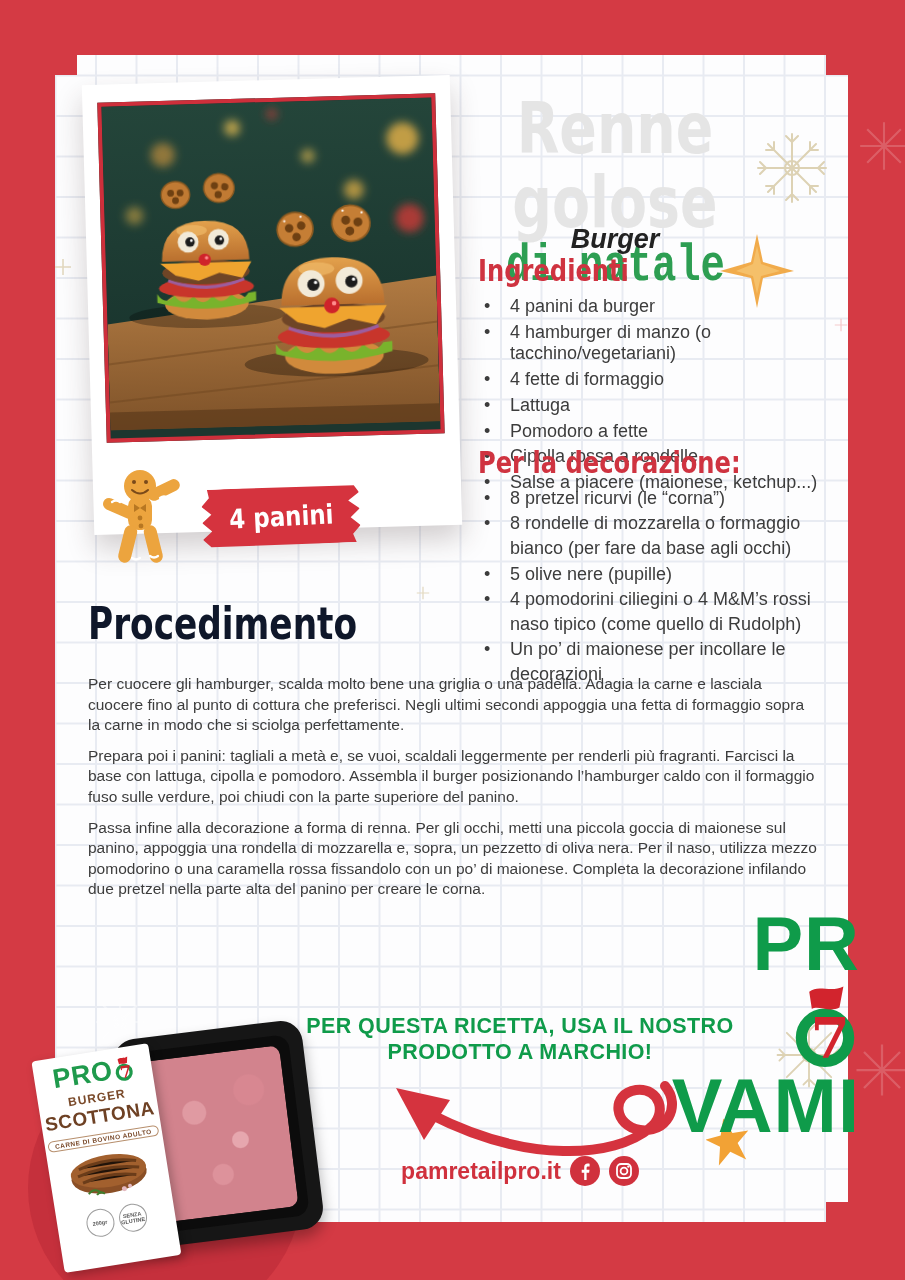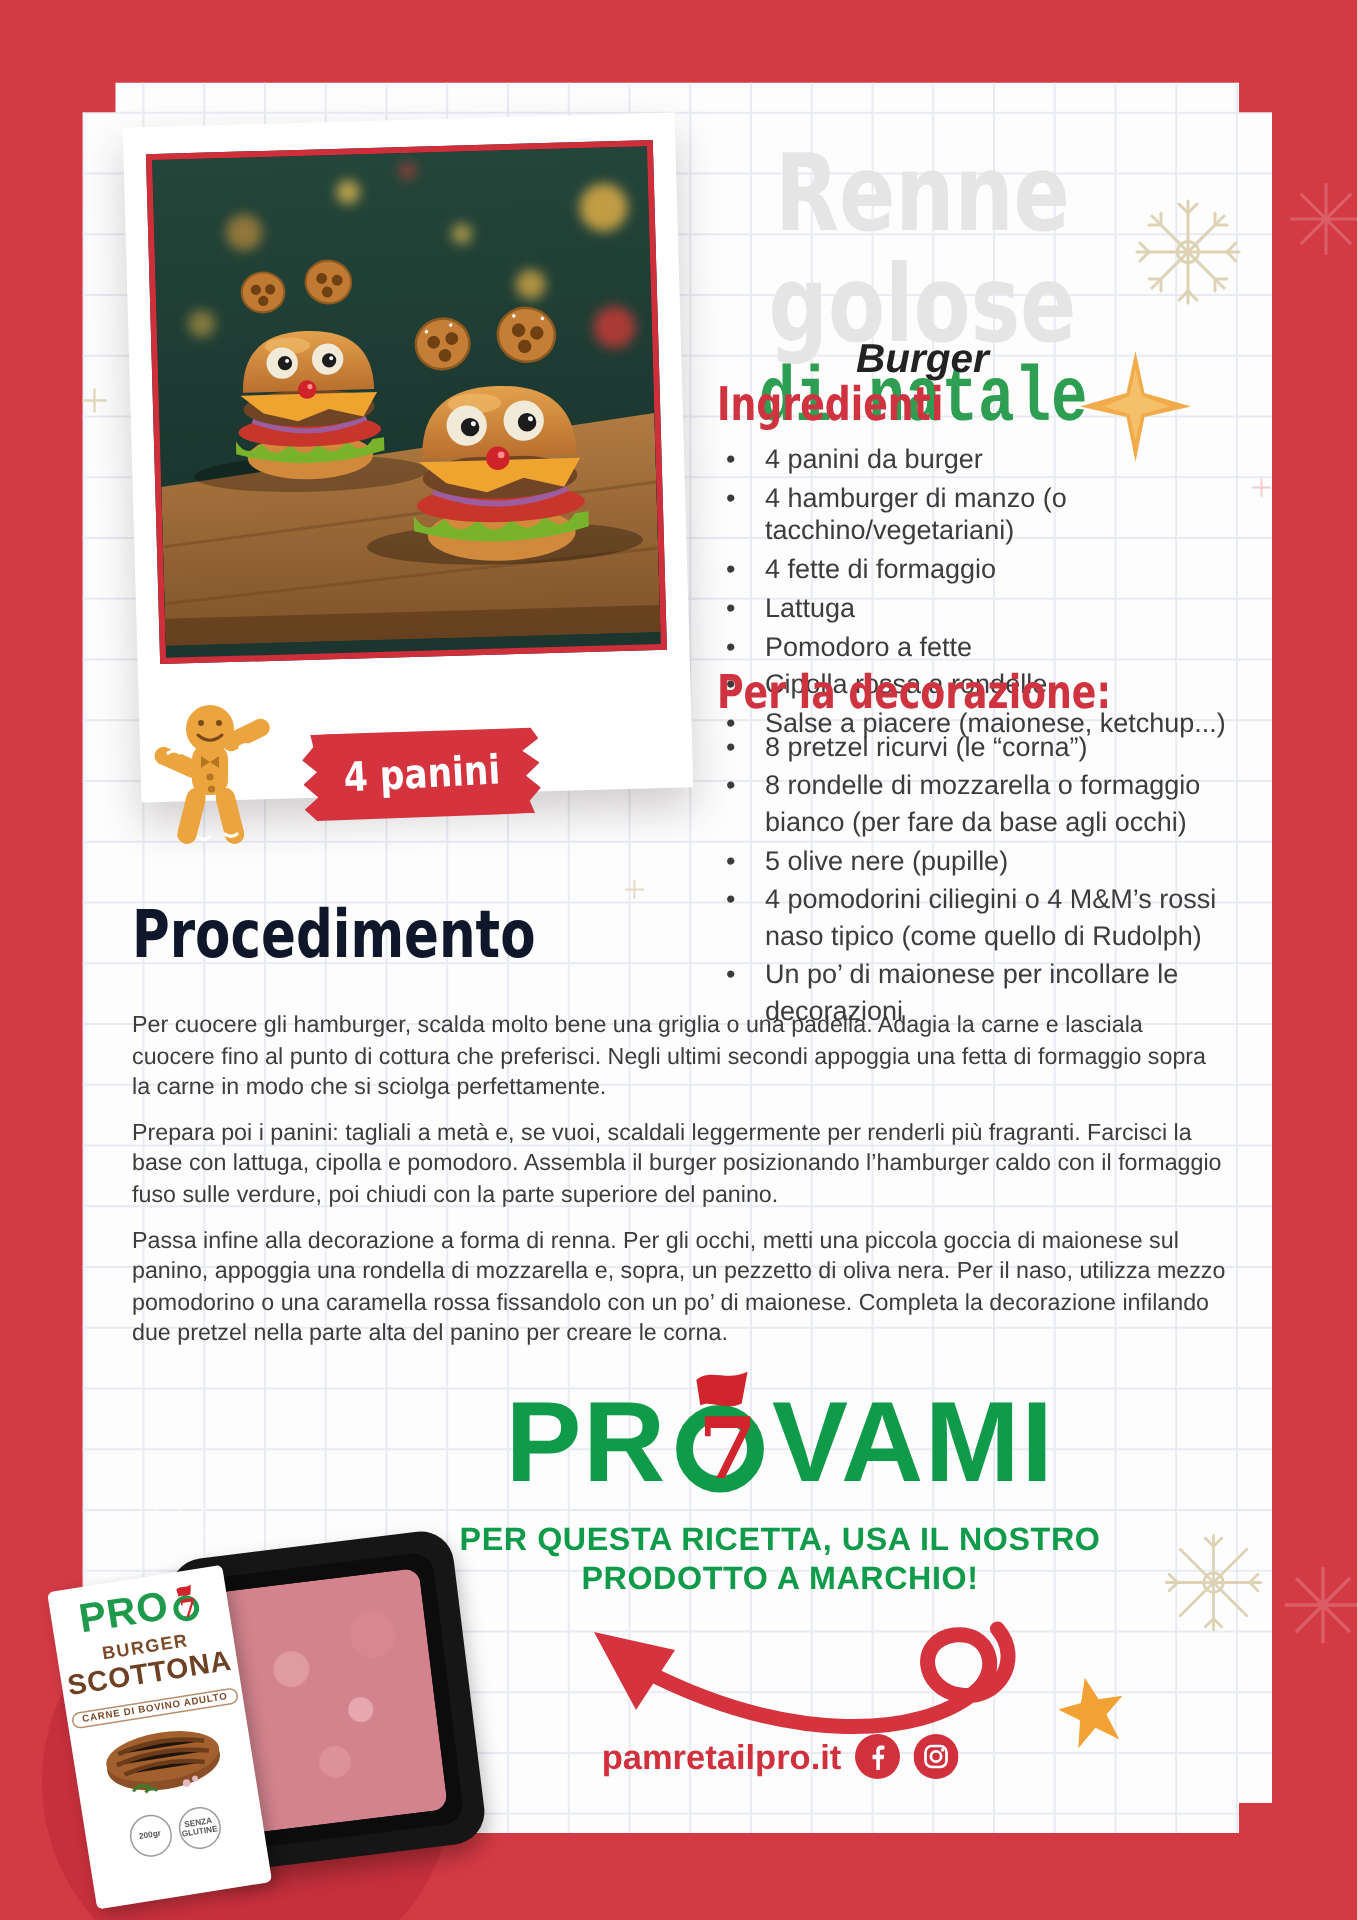--- a/index.html
+++ b/index.html
@@ -43,21 +43,21 @@
 
   
   .gingerbread{position:absolute;left:98px;top:466px;}
   .ribbon{position:absolute;left:202px;top:486px;width:158px;height:60px;background:#d5333e;
     transform:rotate(-3deg);display:flex;align-items:center;justify-content:center;
     clip-path:polygon(4% 0,97% 5%,100% 17%,93% 30%,100% 44%,94% 58%,100% 72%,95% 86%,97% 100%,5% 96%,0 83%,6% 70%,0 55%,6% 42%,0 28%,5% 14%);}
   .ribbon span{color:#fff;font-family:"DejaVu Sans",sans-serif;font-size:27px;font-weight:700;transform:scaleX(.85);}
 
   
   .provami{position:absolute;left:180px;top:908px;width:680px;display:flex;align-items:flex-end;justify-content:center;
-    color:#0f9b4a;font-size:76px;font-weight:800;letter-spacing:1px;line-height:.95;font-family:"Liberation Sans",sans-serif;}
+    color:#0f9b4a;font-size:76px;font-weight:800;letter-spacing:1px;line-height:.95;font-family:"Liberation Sans",sans-serif;flex-direction:column;}
   .pam-logo{display:inline-block;width:66px;height:92px;margin:0 2px -2px 2px;}
   .tagline{position:absolute;left:180px;width:680px;text-align:center;color:#0f9b4a;font-weight:800;font-size:21.5px;letter-spacing:.4px;}
   .website-row{position:absolute;left:300px;top:1156px;width:440px;display:flex;align-items:center;justify-content:center;gap:9px;}
   .website{color:#d0313d;font-size:23px;font-weight:700;}
   .social{width:30px;height:30px;cursor:pointer;}
 
   
   .red-circle{position:absolute;left:28px;top:1051px;width:274px;height:274px;border-radius:50%;background:#c5303c;}
   .product{position:absolute;left:46px;top:1028px;width:268px;height:228px;transform:rotate(-7deg);}
   .tray{position:absolute;left:78px;top:6px;width:190px;height:210px;background:#161616;border-radius:22px;box-shadow:0 8px 14px rgba(0,0,0,.3);}

